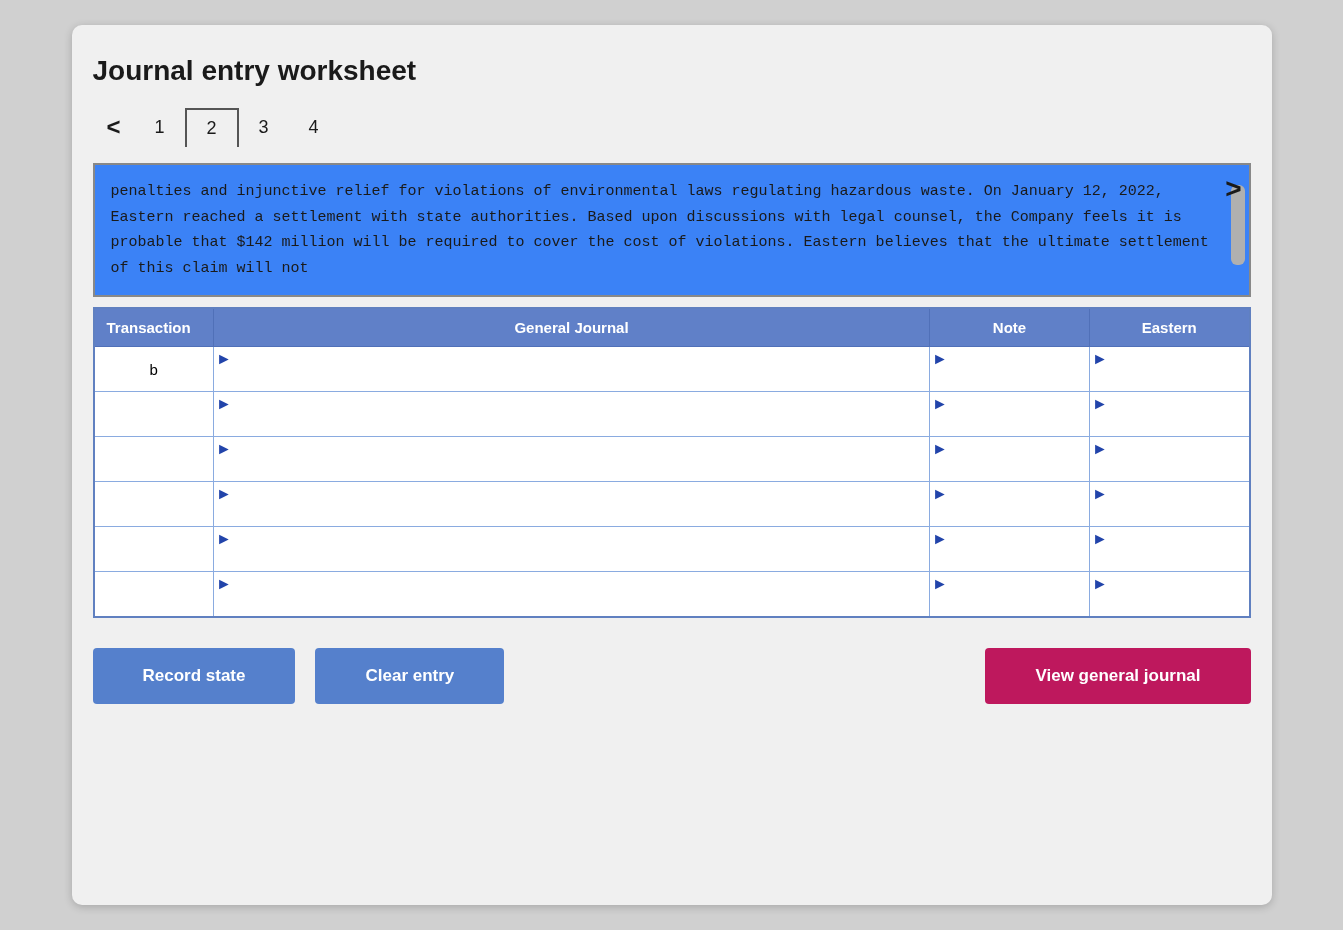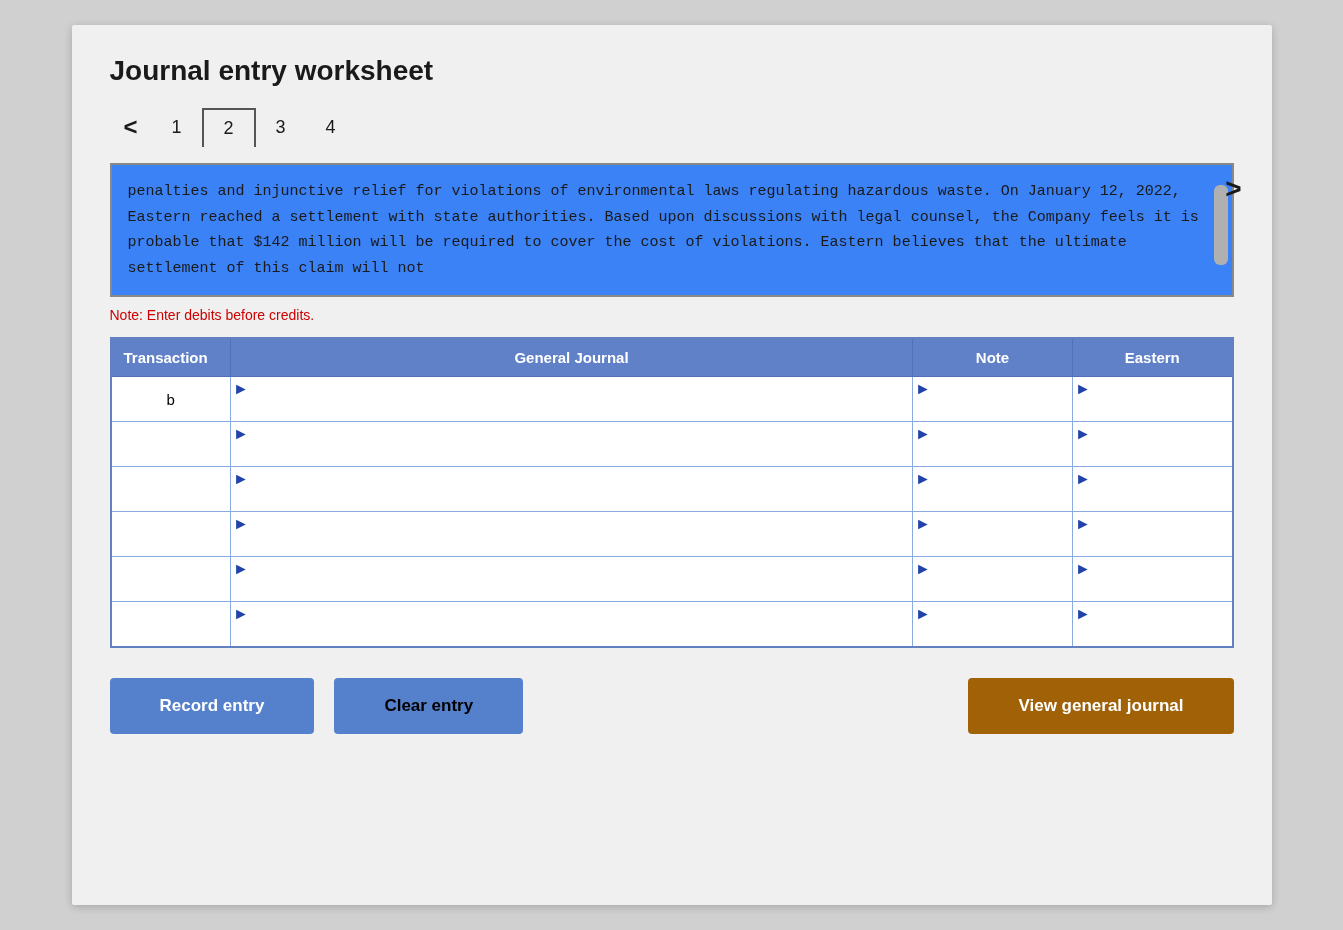--- a/index.html
+++ b/index.html
@@ -14,22 +14,22 @@
       justify-content: center;
       align-items: center;
       min-height: 100vh;
       font-family: Arial, sans-serif;
     }
 
     .worksheet-container {
       background: #f0f0f0;
       width: 1200px;
       min-height: 880px;
-      padding: 30px 38px;
-      border-radius: 2px;
+      padding: 30px 21px;
+      border-radius: 10px;
       box-shadow: 0 2px 8px rgba(0,0,0,0.2);
       position: relative;
     }
 
     .page-title {
       font-size: 28px;
       font-weight: bold;
       color: #1a1a1a;
       margin-bottom: 20px;
     }
@@ -176,32 +176,32 @@
       font-weight: bold;
       border: none;
       padding: 18px 50px;
       cursor: pointer;
       border-radius: 4px;
       margin-right: 20px;
     }
 
     .btn-clear {
       background: #5580cc;
-      color: #000000;
+      color: #ffffff;
       font-size: 17px;
       font-weight: bold;
       border: none;
       padding: 18px 50px;
       cursor: pointer;
       border-radius: 4px;
       margin-right: 20px;
     }
 
     .btn-view {
-      background: #a16207;
+      background: #be185d;
       color: white;
       font-size: 17px;
       font-weight: bold;
       border: none;
       padding: 18px 50px;
       cursor: pointer;
       border-radius: 4px;
       margin-left: auto;
     }
 
@@ -235,21 +235,20 @@
     <div class="tab-item">
       <span>4</span>
     </div>
   </div>
 
   <div class="description-box">
     <span>penalties and injunctive relief for violations of environmental laws regulating hazardous waste. On January 12, 2022, Eastern reached a settlement with state authorities. Based upon discussions with legal counsel, the Company feels it is probable that $142 million will be required to cover the cost of violations. Eastern believes that the ultimate settlement of this claim will not</span>
     <div class="scrollbar-indicator"></div>
   </div>
 
-  <p class="note-text">Note: Enter debits before credits.</p>
 
   <table class="journal-table">
     <thead>
       <tr>
         <th class="col-transaction left-align">Transaction</th>
         <th class="col-journal">General Journal</th>
         <th class="col-debit">Note</th>
         <th class="col-credit">Eastern</th>
       </tr>
     </thead>
@@ -377,19 +376,19 @@
           <div class="cell-with-arrow">
             <span class="cell-arrow">►</span>
             <input class="cell-input" type="text" style="">
           </div>
         </td>
       </tr>
     </tbody>
   </table>
 
   <div class="buttons-row">
-    <button class="btn-record">Record entry</button>
+    <button class="btn-record">Record state</button>
     <button class="btn-clear">Clear entry</button>
     <button class="btn-view">View general journal</button>
   </div>
 
   <span class="right-arrow">&gt;</span>
 </div>
 
 </body></html>

